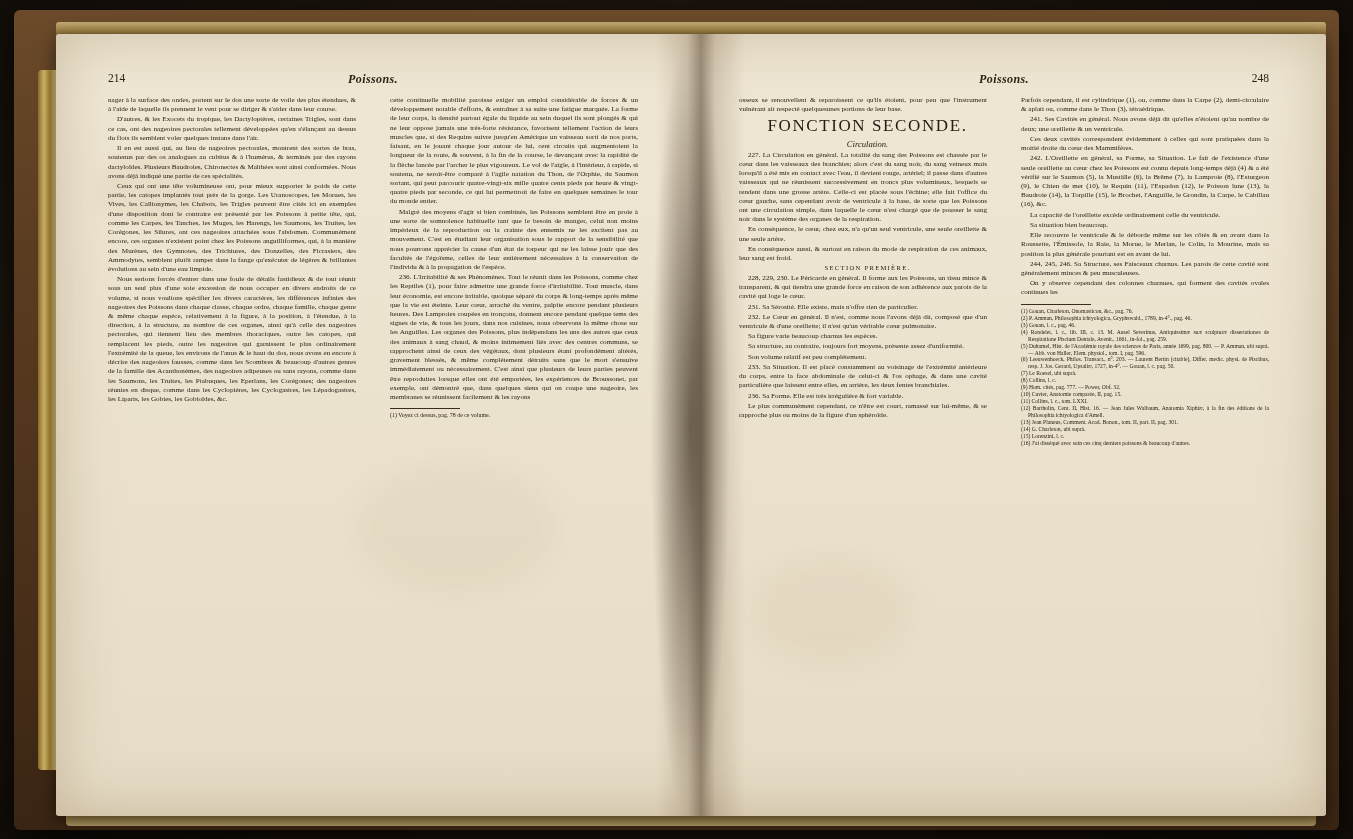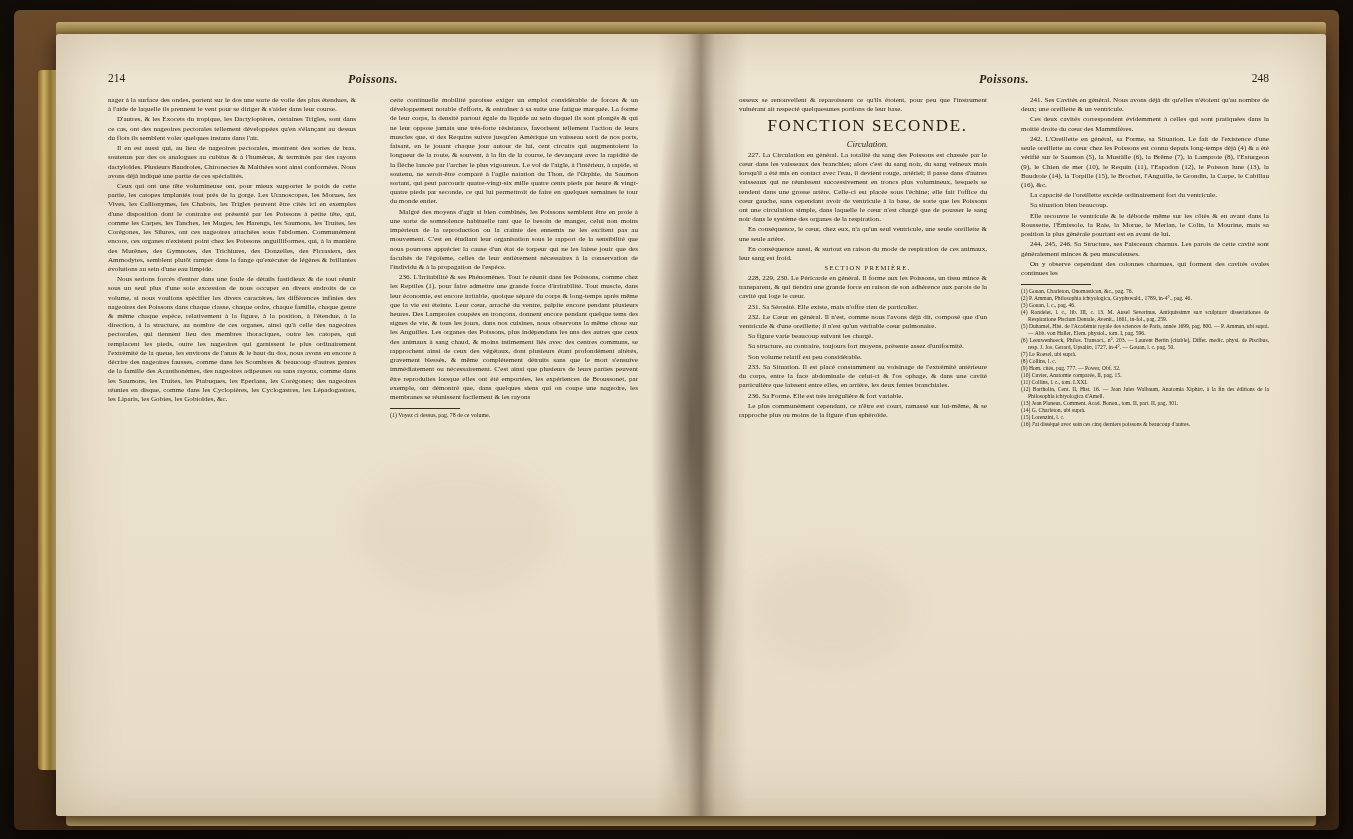--- a/index.html
+++ b/index.html
@@ -273,34 +273,35 @@
                 <p class="noindent">osseux se renouvellent &amp; reparoissent ce qu'ils étoient, pour peu que l'instrument vulnérant ait respecté quelquesunes portions de leur base.</p>
                 <p class="sec-title">FONCTION SECONDE.</p>
                 <p class="sec-sub">Circulation.</p>
                 <p>227. La Circulation en général. La totalité du sang des Poissons est chassée par le cœur dans les vaisseaux des branchies; alors c'est du sang noir, du sang veineux mais lorsqu'il a été mis en contact avec l'eau, il devient rouge, artériel; il passe dans d'autres vaisseaux qui ne réunissent successivement en troncs plus volumineux, lesquels se rendent dans une grosse artère. Celle-ci est placée sous l'échine; elle fait l'office du cœur gauche, sans cependant avoir de ventricule à la base, de sorte que les Poissons ont une circulation simple, dans laquelle le cœur n'est chargé que de pousser le sang noir dans le système des organes de la respiration.</p>
                 <p>En conséquence, le cœur, chez eux, n'a qu'un seul ventricule, une seule oreillette &amp; une seule artère.</p>
                 <p>En conséquence aussi, &amp; surtout en raison du mode de respiration de ces animaux, leur sang est froid.</p>
                 <p class="sec-small">SECTION PREMIÈRE.</p>
                 <p>228, 229, 230. Le Péricarde en général. Il forme aux les Poissons, un tissu mince &amp; transparent, &amp; qui tiendra une grande force en raison de son adhérence aux parois de la cavité qui loge le cœur.</p>
                 <p>231. Sa Sérosité. Elle existe, mais n'offre rien de particulier.</p>
                 <p>232. Le Cœur en général. Il n'est, comme nous l'avons déjà dit, composé que d'un ventricule &amp; d'une oreillette; il n'est qu'un véritable cœur pulmonaire.</p>
-                <p>Sa figure varie beaucoup suivant les chargé.</p>
+                <p>Sa figure varie beaucoup charnus les espèces.</p>
                 <p>Sa structure, au contraire, toujours fort moyens, présente assez d'uniformité.</p>
-                <p>Son volume relatif est peu considérable.</p>
+                <p>Son volume relatif est peu complètement.</p>
                 <p>233. Sa Situation. Il est placé constamment au voisinage de l'extrémité antérieure du corps, entre la face abdominale de celui-ci &amp; l'os ophage, &amp; dans une cavité particulière que laissent entre elles, en arrière, les deux fentes branchiales.</p>
                 <p>236. Sa Forme. Elle est très irrégulière &amp; fort variable.</p>
                 <p>Le plus communément cependant, ce n'être est court, ramassé sur lui-même, &amp; se rapproche plus ou moins de la figure d'un sphéroïde.</p>
               </div>
             </div>
             <div class="col flex">
               <div class="grow">
+                <p class="noindent">Parfois cependant, il est cylindrique (1), ou, comme dans la Carpe (2), demi-circulaire &amp; aplati ou, comme dans le Thon (3), tétraédrique.</p>
                 <p>241. Ses Cavités en général. Nous avons déjà dit qu'elles n'étoient qu'au nombre de deux; une oreillette &amp; un ventricule.</p>
                 <p>Ces deux cavités correspondent évidemment à celles qui sont pratiquées dans la moitié droite du cœur des Mammifères.</p>
                 <p>242. L'Oreillette en général, sa Forme, sa Situation. Le fait de l'existence d'une seule oreillette au cœur chez les Poissons est connu depuis long-temps déjà (4) &amp; a été vérifié sur le Saumon (5), la Muställe (6), la Brême (7), la Lamproie (8), l'Esturgeon (9), le Chien de mer (10), le Requin (11), l'Espadon (12), le Poisson lune (13), la Baudroie (14), la Torpille (15), le Brochet, l'Anguille, le Grondin, la Carpe, le Cabillau (16), &amp;c.</p>
-                <p>La capacité de l'oreillette excède ordinairement fort du ventricule.</p>
+                <p>La capacité de l'oreillette excède ordinairement celle du ventricule.</p>
                 <p>Sa situation bien beaucoup.</p>
                 <p>Elle recouvre le ventricule &amp; le déborde même sur les côtés &amp; en avant dans la Roussette, l'Émissole, la Raie, la Morue, le Merlan, le Colin, la Mourine, mais sa position la plus générale pourtant est en avant de lui.</p>
                 <p>244, 245, 246. Sa Structure, ses Faisceaux charnus. Les parois de cette cavité sont généralement minces &amp; peu musculeuses.</p>
                 <p>On y observe cependant des colonnes charnues, qui forment des cavités ovales continues les</p>
               </div>
               <div class="rule"></div>
               <div class="notes">
                 <p>(1) Gouan, Charleton, Onomasticon, &amp;c., pag. 76.</p>
                 <p>(2) P. Amman, Philosophia ichtyologica, Gryphswald., 1789, in-4°., pag. 46.</p>
                 <p>(3) Gouan, l. c., pag. 46.</p>

